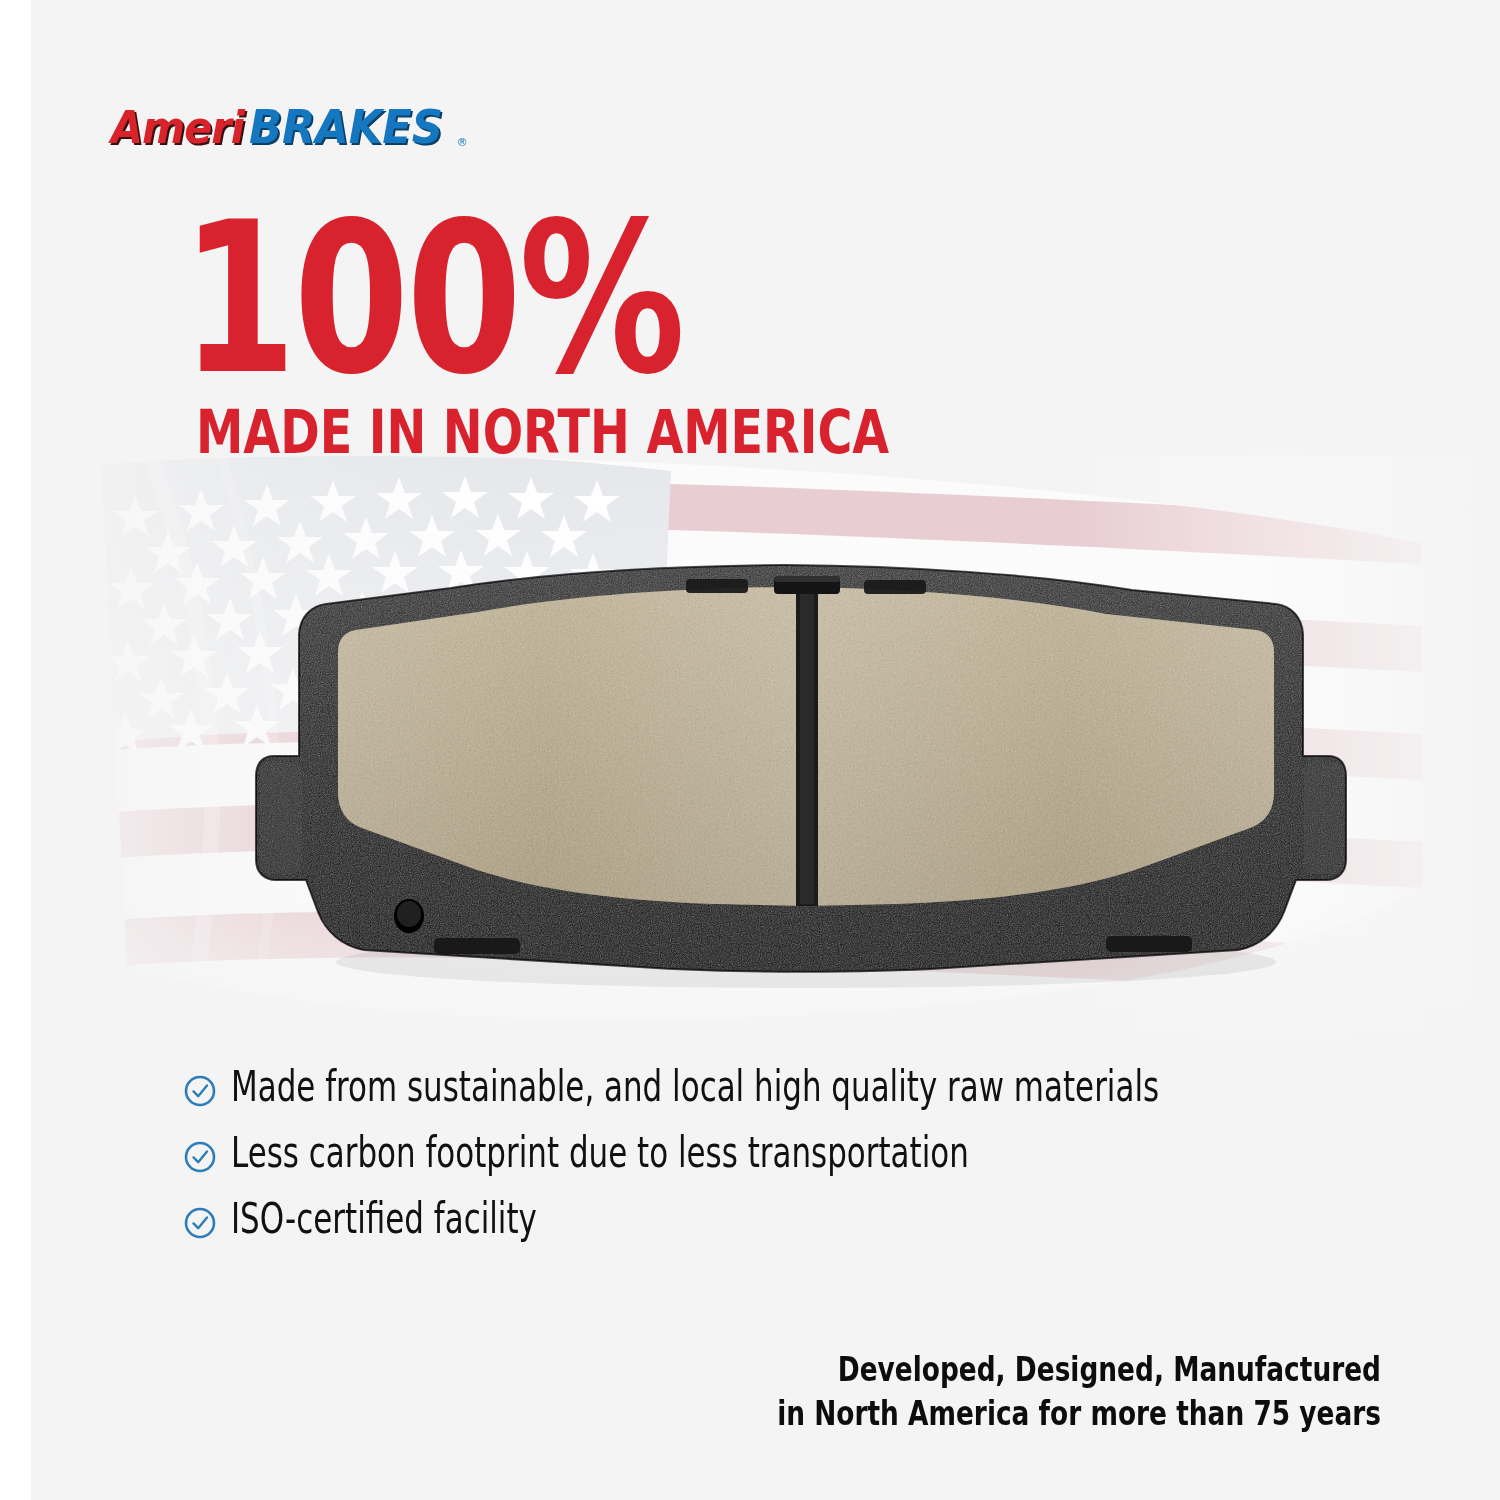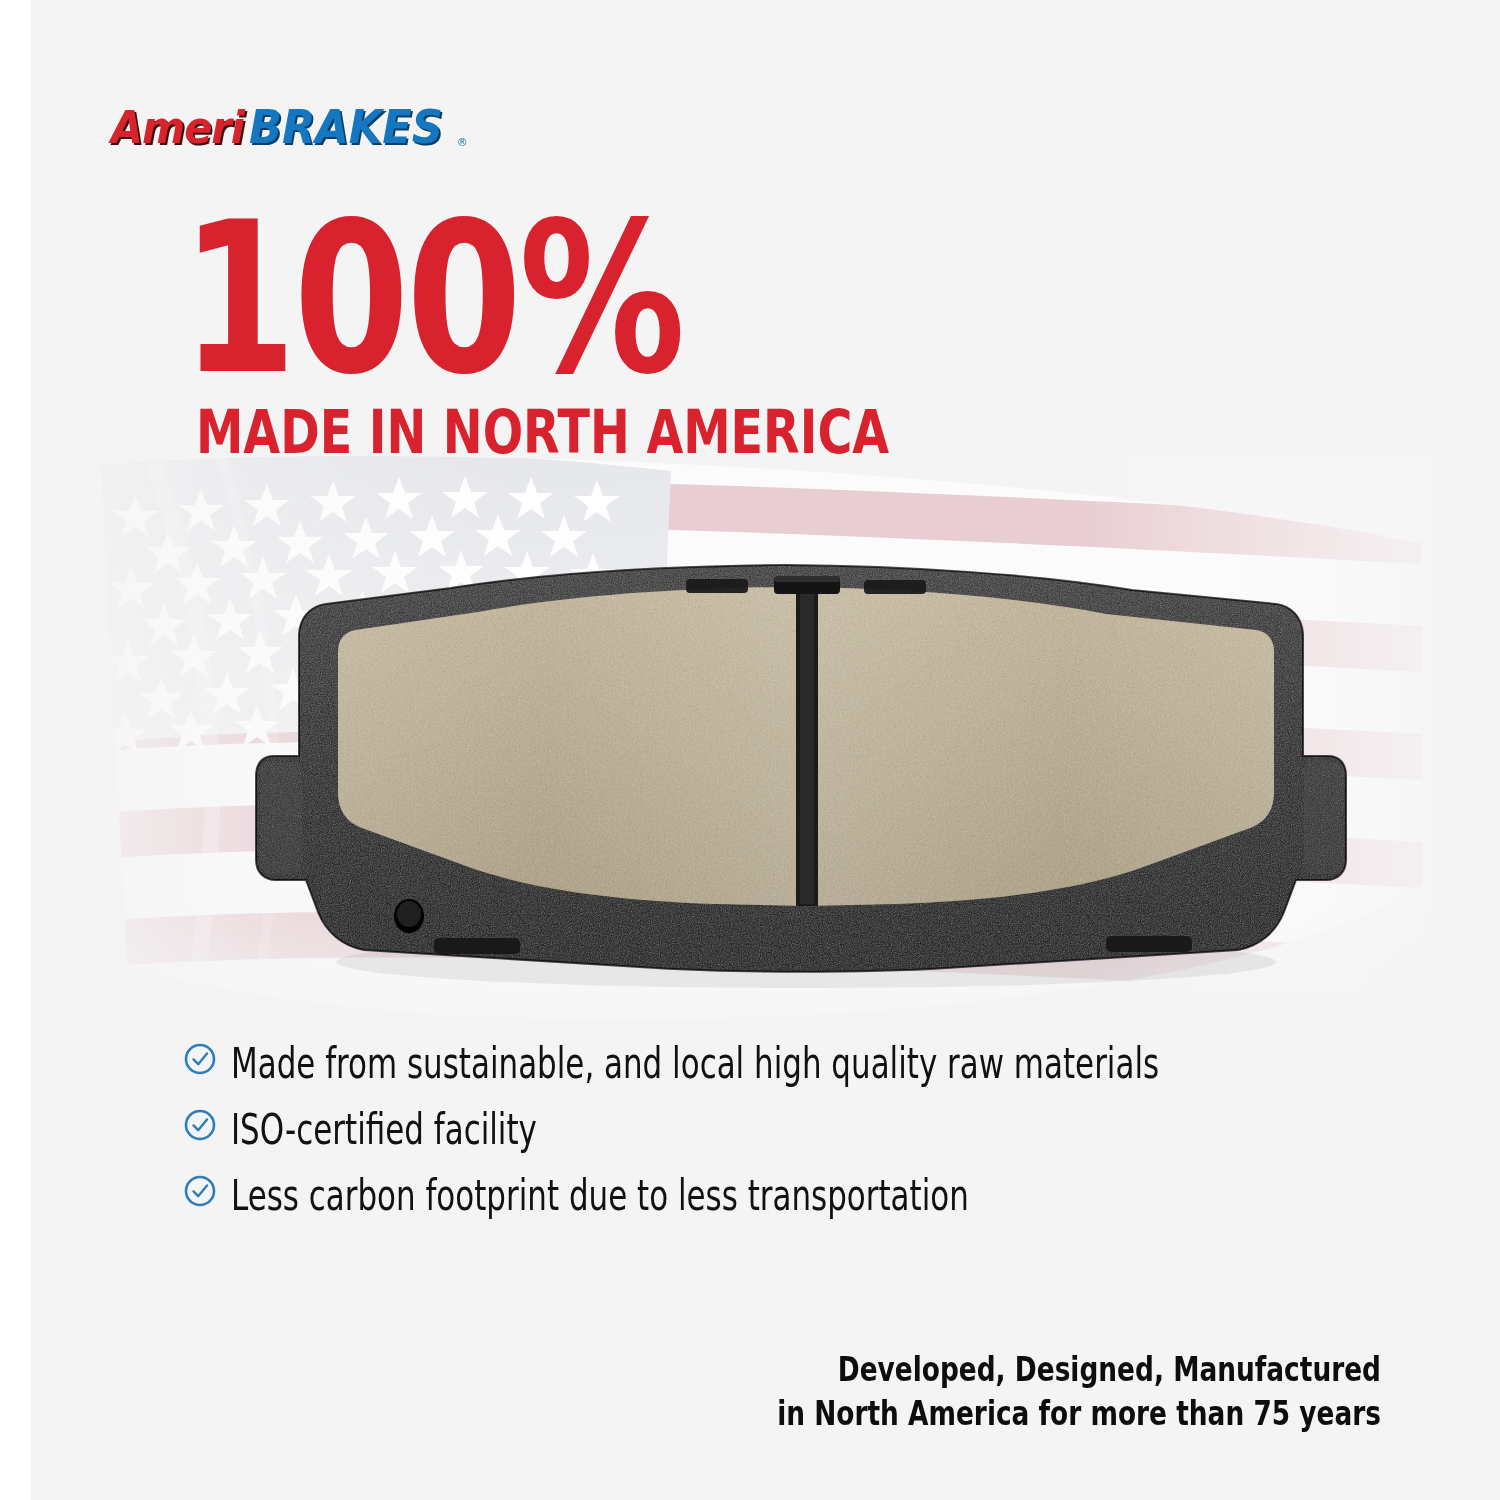--- a/index.html
+++ b/index.html
@@ -111,21 +111,21 @@
 
   
   .features {
     position: absolute;
     left: 152px;
     top: 1042px;
     width: 1250px;
   }
   .feature-row {
     display: flex;
-    align-items: flex-start;
+    align-items: flex-end;
     height: 66px;
   }
   .feature-icon {
     flex: 0 0 auto;
     width: 34px;
     height: 34px;
     margin-right: 14px;
     display: block;
   }
   .feature-text {
@@ -473,29 +473,29 @@
       </svg>
       <span class="feature-text">Made from sustainable, and local high quality raw materials</span>
     </div>
 
 
     <div class="feature-row">
       <svg class="feature-icon" viewBox="0 0 34 34">
         <circle cx="17" cy="17" r="14" fill="none" stroke="#2e7cb8" stroke-width="2.6"></circle>
         <path d="M10.5,17.4 L15.2,22.2 L24,11.4" fill="none" stroke="#2e7cb8" stroke-width="2.4" stroke-linecap="round" stroke-linejoin="round"></path>
       </svg>
-      <span class="feature-text">ISO-certified facility</span>
+      <span class="feature-text">Less carbon footprint due to less transportation</span>
     </div>
 
     <div class="feature-row">
       <svg class="feature-icon" viewBox="0 0 34 34">
         <circle cx="17" cy="17" r="14" fill="none" stroke="#2e7cb8" stroke-width="2.6"></circle>
         <path d="M10.5,17.4 L15.2,22.2 L24,11.4" fill="none" stroke="#2e7cb8" stroke-width="2.4" stroke-linecap="round" stroke-linejoin="round"></path>
       </svg>
-      <span class="feature-text">Less carbon footprint due to less transportation</span>
+      <span class="feature-text">ISO-certified facility</span>
     </div>
 
   </div>
 
   <div class="footer">
     <span class="footer-line">Developed, Designed, Manufactured</span>
     <span class="footer-line">in North America for more than 75 years</span>
   </div>
 
 </div>

